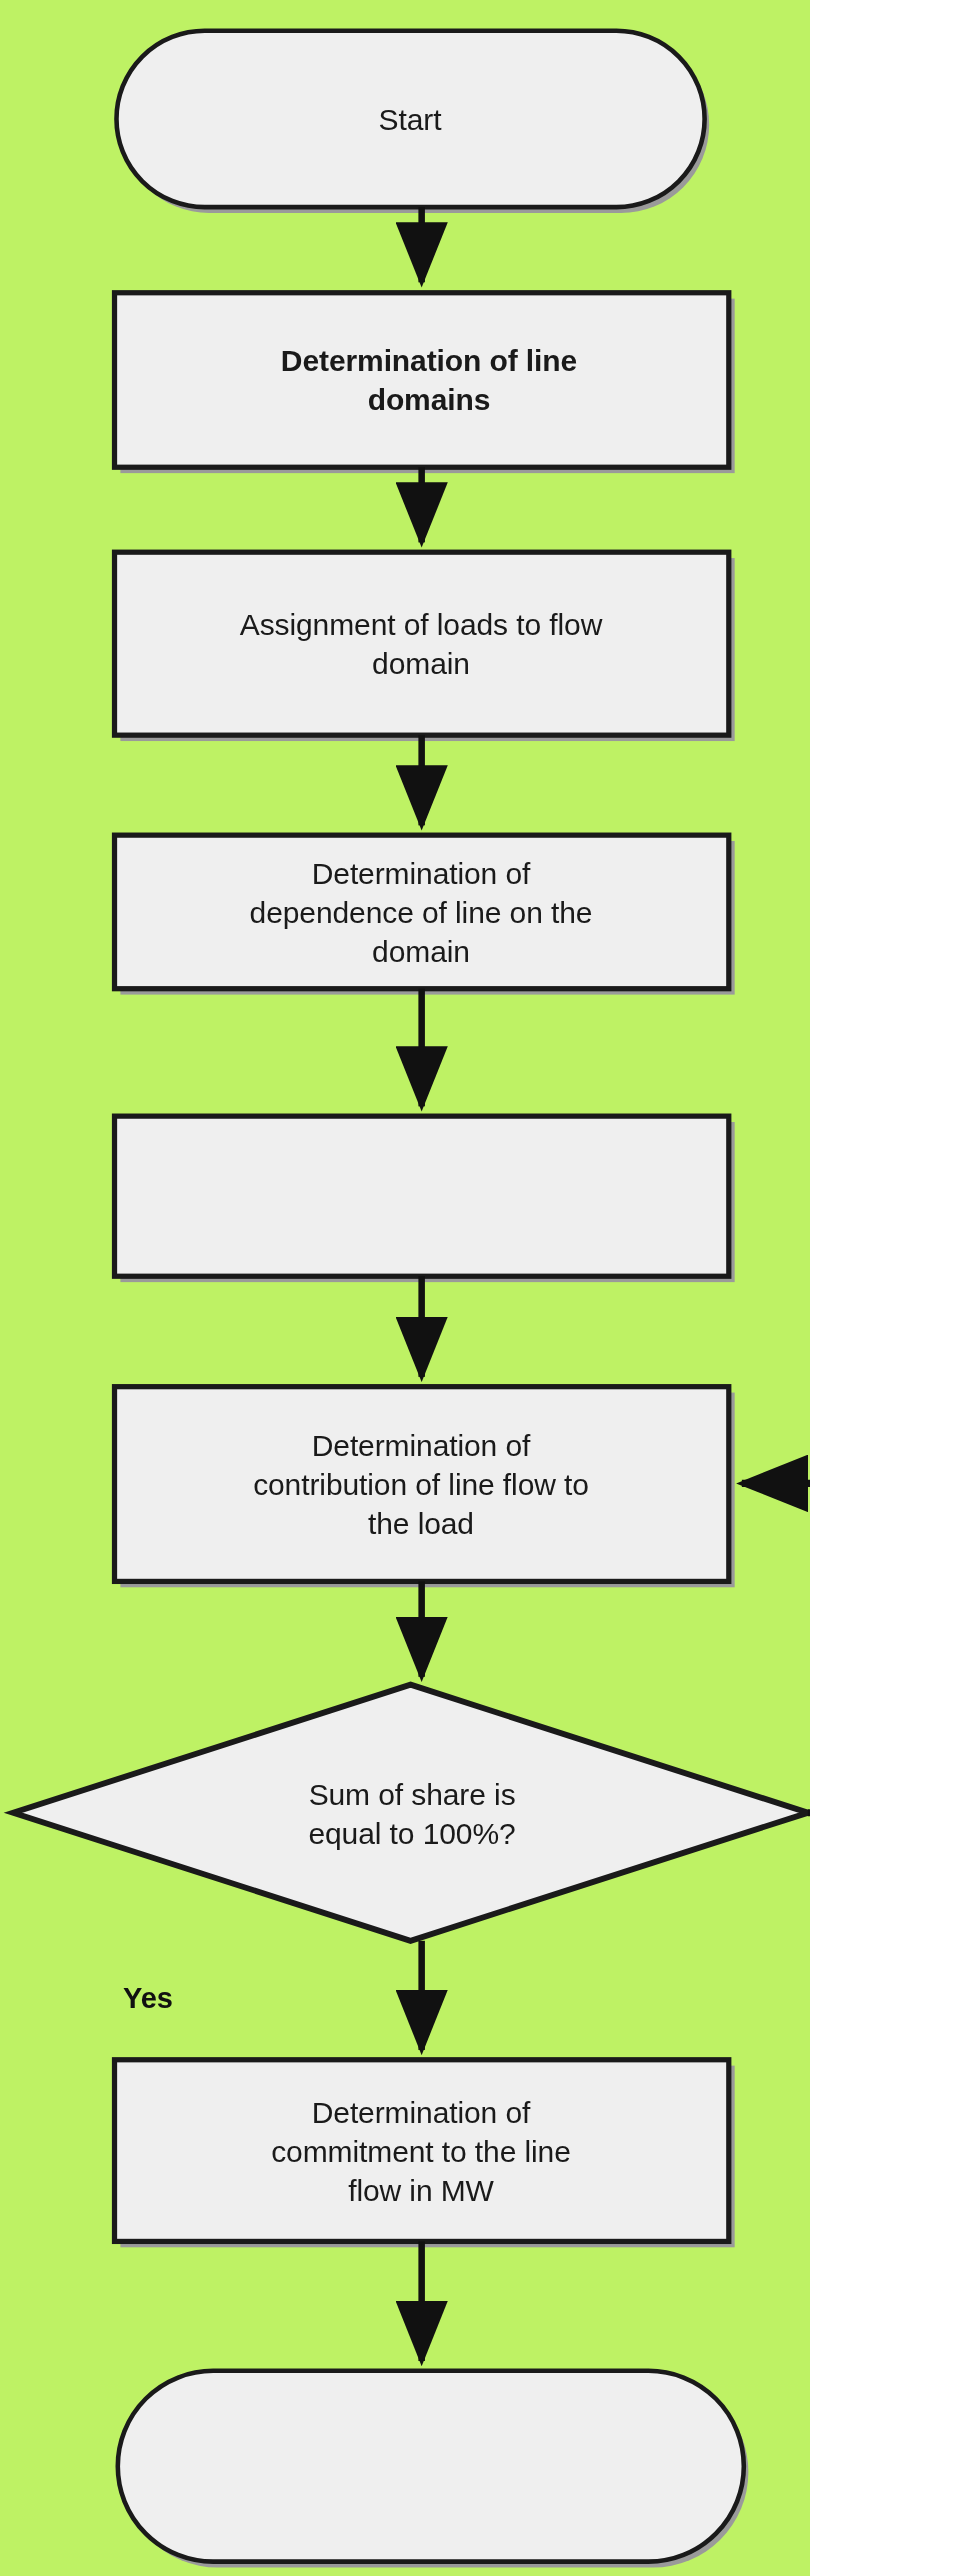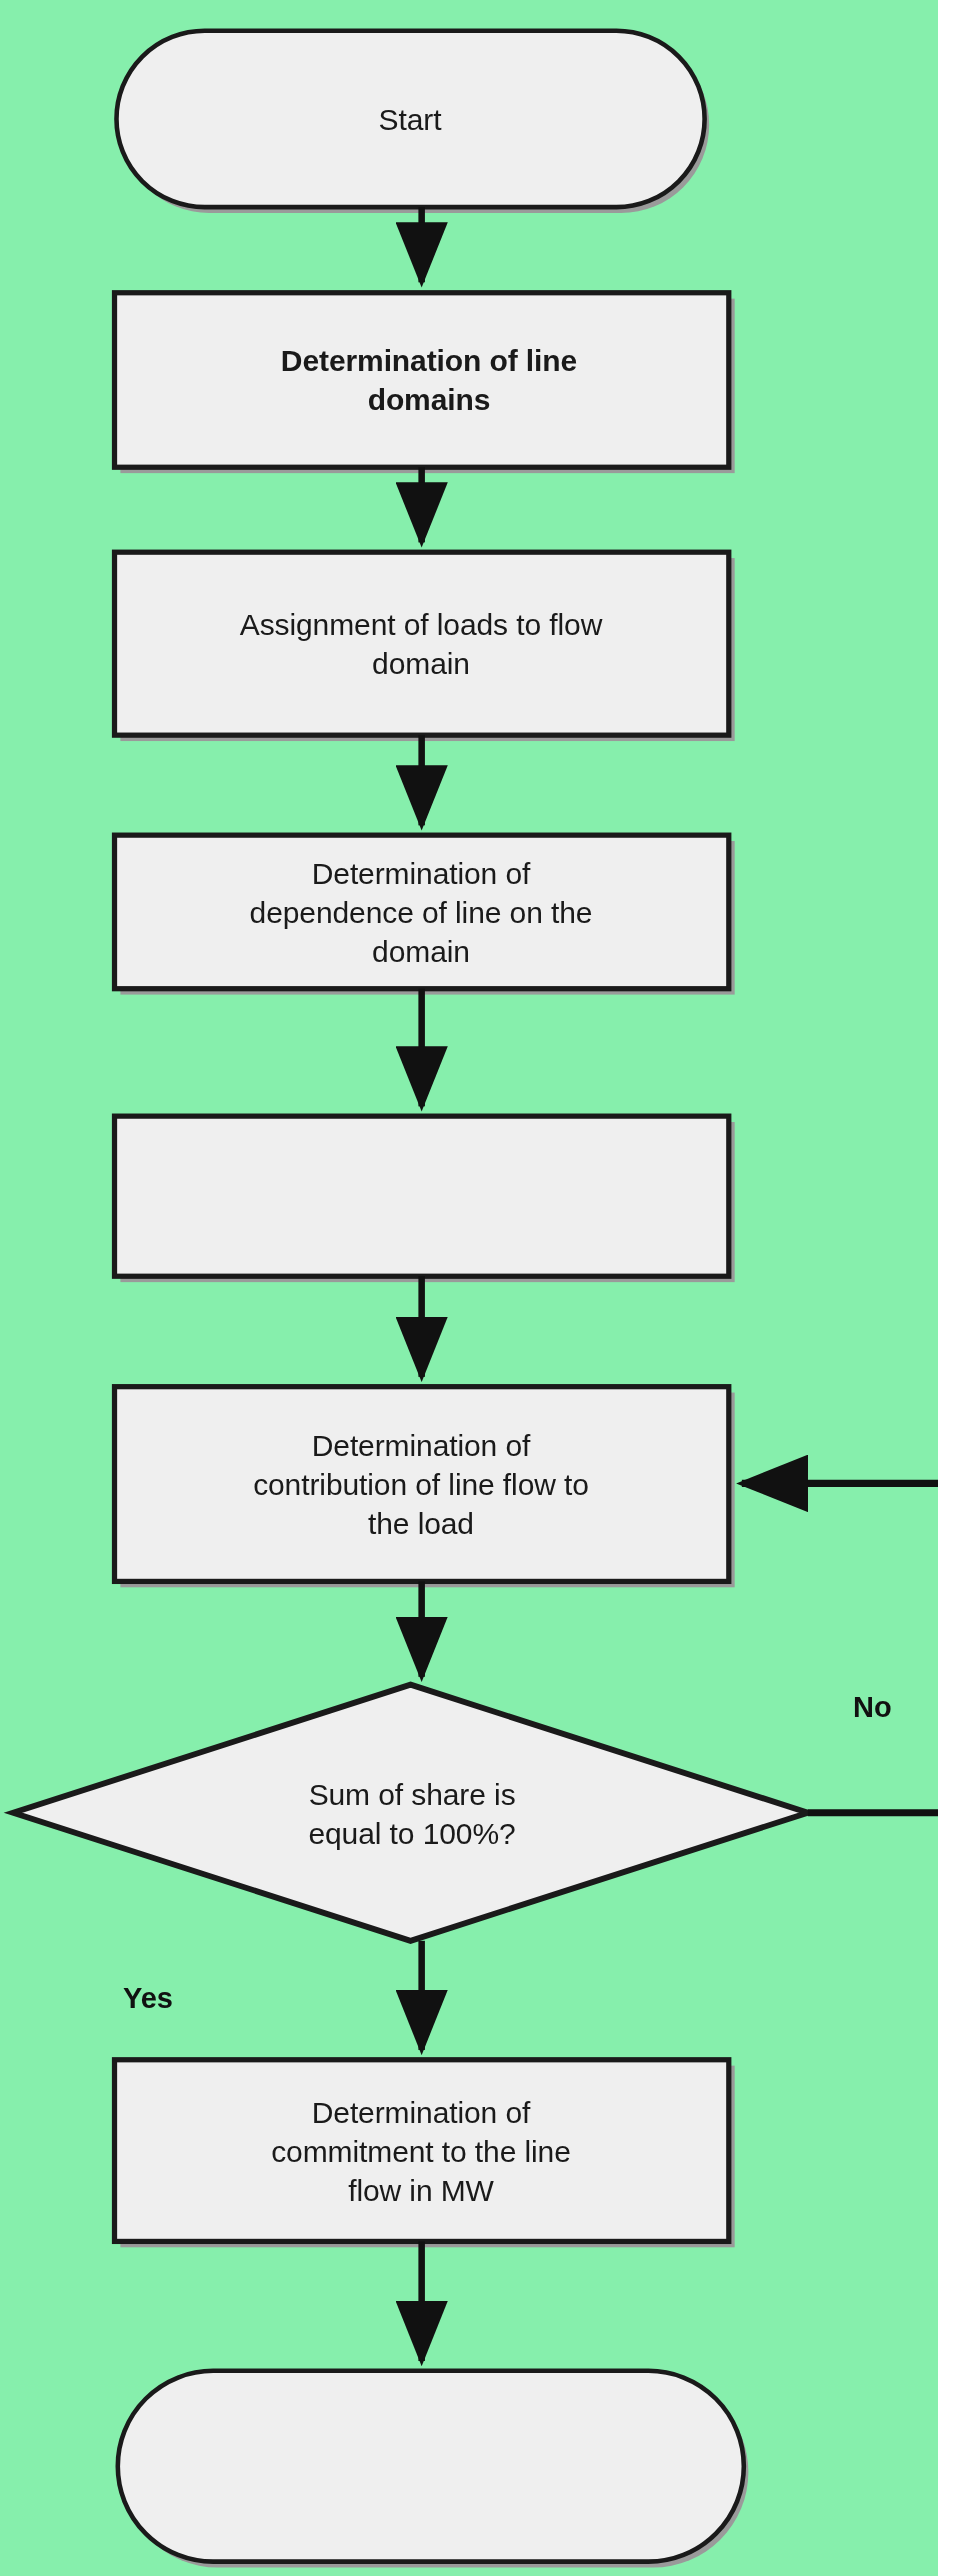--- a/index.html
+++ b/index.html
@@ -6,23 +6,23 @@
   html, body {
     margin: 0;
     padding: 0;
     background: #ffffff;
   }
   body {
     font-family: "Liberation Sans", sans-serif;
   }
   #canvas {
     position: relative;
-    width: 938px;
+    width: 810px;
     height: 2576px;
-    background: #86efac;
+    background: #bef264;
     overflow: hidden;
   }
   #flow-svg {
     position: absolute;
     left: 0;
     top: 0;
     width: 974px;
     height: 2576px;
   }
   .node-label {

